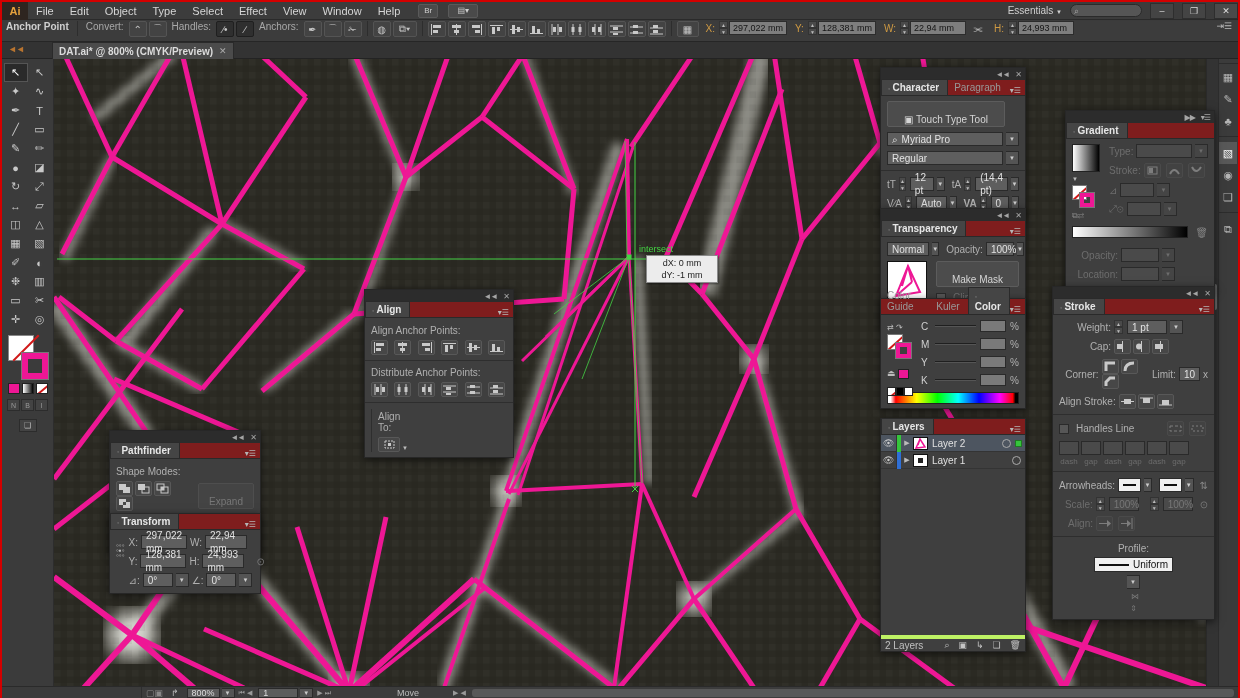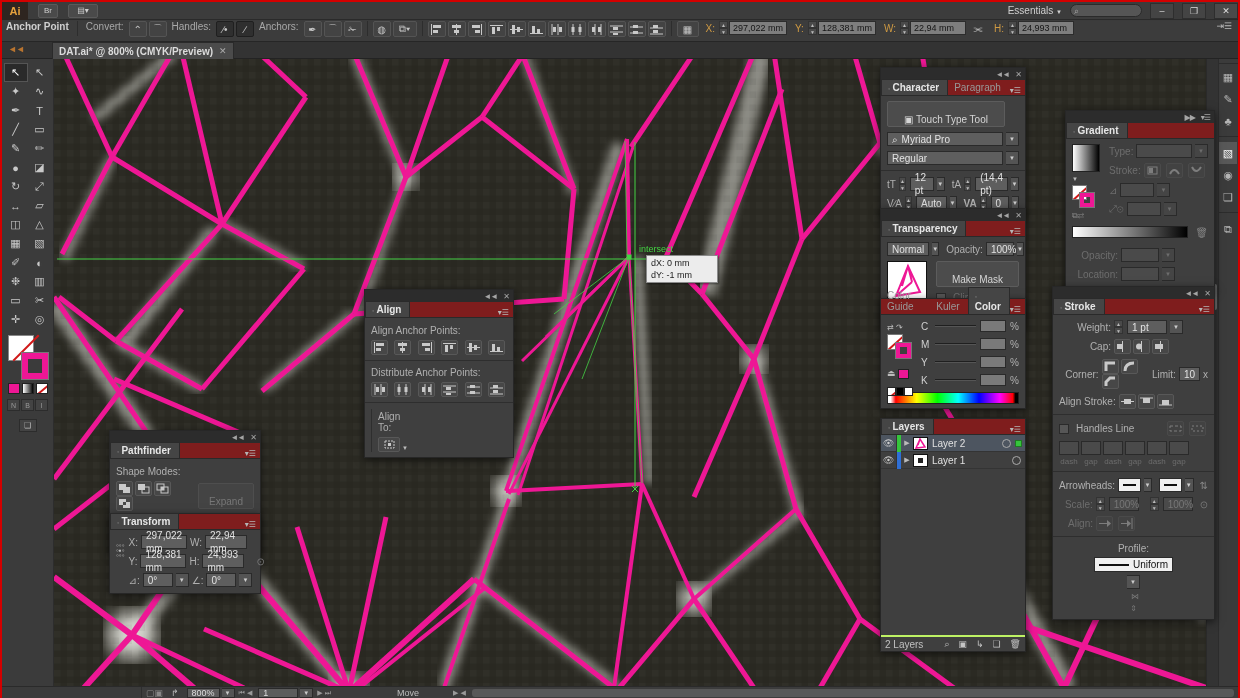--- a/index.html
+++ b/index.html
@@ -52,21 +52,21 @@
   .minisw.color { background:#ee1795; }
   .minisw.grad { background:linear-gradient(90deg,#fff,#000); }
   .minisw.none { background:#fff; position:relative; overflow:hidden; }
   .minisw.none::after { content:""; position:absolute; left:-2px; top:4px; width:18px; height:2px; background:#d01818; transform:rotate(-40deg); }
   .drawmodes { display:flex; justify-content:center; gap:1px; margin-top:5px; }
   .dm { width:13px; height:12px; background:#434343; border:1px solid #2c2c2c; color:#999; font-size:7px; display:flex; align-items:center; justify-content:center; }
   .screenmode { width:18px; height:13px; margin:8px auto 0; background:#434343; border:1px solid #2c2c2c; color:#bbb; font-size:8px; display:flex; align-items:center; justify-content:center; }
 
   
   .canvas { position:absolute; left:52px; top:57px; width:1152px; height:627px; background:#2b2a23; overflow:hidden; }
-  .tooltip { position:absolute; left:592px; top:196px; width:72px; background:#ececec; border:1px solid #8a8a8a; color:#222; font-size:9px; line-height:12px; padding:1px 4px; box-shadow:1px 1px 2px rgba(0,0,0,.5); }
+  .tooltip { position:absolute; left:592px; top:196px; width:72px; background:#ececec; border:1px solid #8a8a8a; color:#222; font-size:9px; line-height:12px; padding:1px 4px; box-shadow:1px 1px 2px rgba(0,0,0,.5);text-align:center; }
   .intersect { position:absolute; left:585px; top:185px; color:#44d244; font-size:9px; }
   .vscroll { position:absolute; left:1204px; top:57px; width:12px; height:627px; background:#333; border-left:1px solid #2a2a2a; }
   .vscroll .thumb { position:absolute; left:2px; top:225px; width:8px; height:26px; background:#6e6e6e; border-radius:2px; }
 
   
   .dock { position:absolute; left:1216px; top:57px; width:20px; height:627px; background:#3b3b3b; border-left:1px solid #2c2c2c; }
   .dock .grip { height:5px; border-bottom:1px solid #2c2c2c; margin-bottom:2px; }
   .dockicon { width:18px; height:22px; display:flex; align-items:center; justify-content:center; color:#b5b5b5; font-size:11px; }
   .dockicon.active { background:#585858; color:#fff; }
   .dock .sep { height:6px; border-top:1px solid #2c2c2c; margin-top:4px; }
@@ -99,21 +99,21 @@
   
   .lrow { display:flex; align-items:center; height:17px; border-bottom:1px solid #343434; }
   .lrow.sel { background:#4d5560; }
   .leye { width:16px; text-align:center; color:#cfcfcf; font-size:9px; border-right:1px solid #343434; height:17px; line-height:17px; }
   .lcbar { width:4px; height:17px; }
   .lexp { width:12px; color:#bbb; font-size:7px; text-align:center; }
   .lthumb { width:15px; height:13px; background:#fff; border:1px solid #111; margin-right:4px; position:relative; }
   .lname { flex:1; color:#e0e0e0; }
   .ltarget { width:9px; height:9px; border:1px solid #aaa; border-radius:50%; margin-right:4px; }
   .lseldot { width:7px; height:7px; background:#35c53c; border:1px solid #1e7a22; margin-right:3px; }
-  .lfoot { display:flex; align-items:center; height:16px; border-top:2px solid #bef264; padding:0 4px; color:#c0c0c0; }
+  .lfoot { display:flex; align-items:center; height:16px; border-top:4px solid #bef264; padding:0 4px; color:#c0c0c0; }
   .lfoot .fi { margin-left:9px; font-size:9px; color:#c5c5c5; }
 
   
   .cmykrow { display:flex; align-items:center; gap:4px; margin-bottom:6px; }
   .cmykrow .ch { width:10px; color:#cfcfcf; }
   .slider { flex:1; height:2px; background:#1f1f1f; border-bottom:1px solid #555; }
   .pctbox { width:26px; height:12px; background:#7a7a7a; border:1px solid #2a2a2a; }
   .spectrum { height:12px; margin-top:2px; background:linear-gradient(90deg,#fff 0 2%,#f00 6%,#ff0 22%,#0f0 38%,#0ff 54%,#00f 70%,#f0f 86%,#f00 96%,#000 98%); border:1px solid #222; }
 
   
@@ -124,20 +124,31 @@
   .sb-arrows { color:#999; font-size:7px; letter-spacing:2px; }
   .hthumb { flex:1; height:8px; background:#585858; border-radius:3px; margin:0 4px; }
 </style>
 </head>
 <body>
 
 <div id="app">
 
   <div class="menubar">
     <div class="ailogo">Ai</div>
+    <div id="menu-items" style="display:flex;">
+        <div class="menu-item">File</div>
+        <div class="menu-item">Edit</div>
+        <div class="menu-item">Object</div>
+        <div class="menu-item">Type</div>
+        <div class="menu-item">Select</div>
+        <div class="menu-item">Effect</div>
+        <div class="menu-item">View</div>
+        <div class="menu-item">Window</div>
+        <div class="menu-item">Help</div>
+      </div>
     <div class="mb-icon">Br</div>
     <div class="mb-icon" style="width:30px;">▤▾</div>
     <div class="mb-right">
       <div class="workspace"><span>Essentials</span> <span style="font-size:6px;">▼</span></div>
       <div class="searchbox">
           <span class="mag">⌕</span>
         </div>
       <div class="winbtn">–</div>
       <div class="winbtn">❐</div>
       <div class="winbtn close">✕</div>

